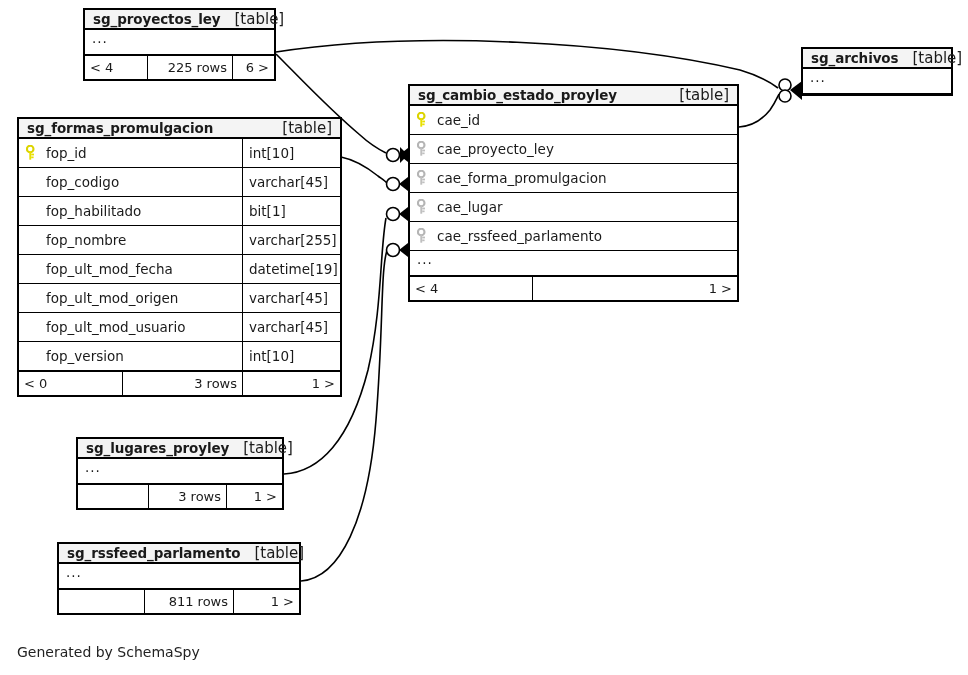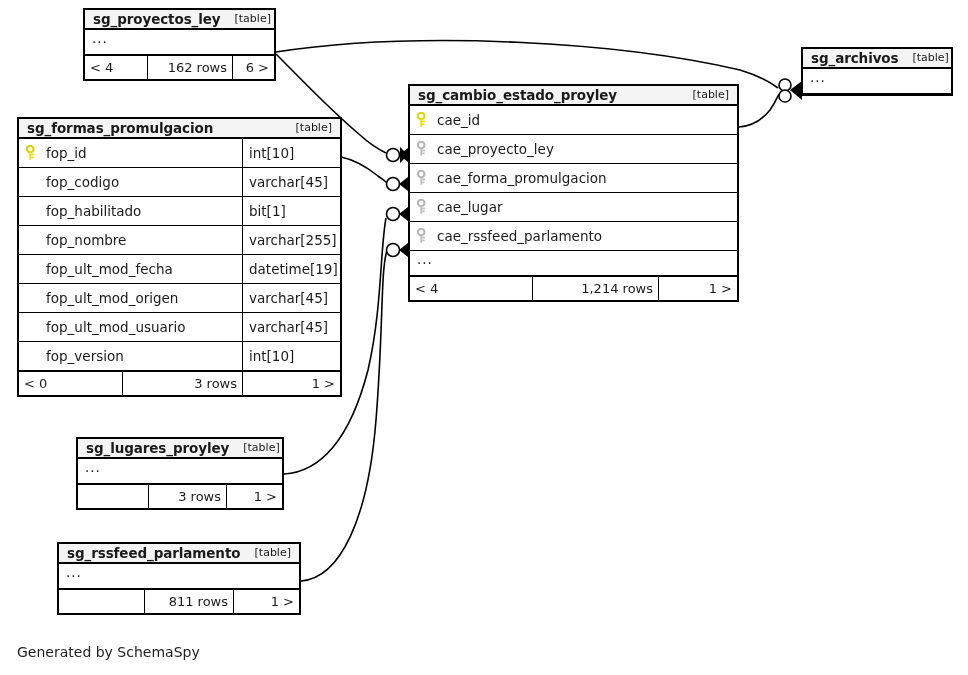--- a/index.html
+++ b/index.html
@@ -45,21 +45,21 @@
     box-sizing: border-box;
     height: 20px;
     white-space: nowrap;
   }
   .tbl-name {
     font-weight: bold;
     font-size: 13.5px;
     letter-spacing: -0.1px;
   }
   .tbl-tag {
-    font-size: 11px;
+    font-size: 15px;
     color: #1a1a1a;
     padding-left: 14px;
   }
 
   .tbl-row {
     display: flex;
     align-items: stretch;
     border-bottom: 1px solid #000000;
     height: 29px;
     box-sizing: border-box;
@@ -189,21 +189,21 @@
 <div class="table-node" id="node-proyectos-ley" style="left:83px; top:8px; width:193px;">
   <div class="tbl-header">
     <span class="tbl-name">sg_proyectos_ley</span>
     <span class="tbl-tag">[table]</span>
   </div>
   <div class="ellipsis-row">
     <span>...</span>
   </div>
   <div class="tbl-footer">
     <div class="f-cell f-left" style="width:62px;">&lt; 4</div>
-    <div class="f-cell f-mid" style="width:85px;">162 rows</div>
+    <div class="f-cell f-mid" style="width:85px;">225 rows</div>
     <div class="f-cell f-right" style="flex:1;">6 &gt;</div>
   </div>
 </div>
 
 <div class="table-node" id="node-archivos" style="left:801px; top:47px; width:152px;">
   <div class="tbl-header">
     <span class="tbl-name">sg_archivos</span>
     <span class="tbl-tag">[table]</span>
   </div>
   <div class="ellipsis-row">
@@ -285,21 +285,20 @@
       </span>
       <span>cae_rssfeed_parlamento</span>
     </div>
   </div>
 
   <div class="ellipsis-row">
     <span>...</span>
   </div>
   <div class="tbl-footer">
     <div class="f-cell f-left" style="width:122px;">&lt; 4</div>
-    <div class="f-cell f-mid" style="width:126px;">1,214 rows</div>
     <div class="f-cell f-right" style="flex:1;">1 &gt;</div>
   </div>
 </div>
 
 <div class="table-node" id="node-formas" style="left:17px; top:117px; width:325px;">
   <div class="tbl-header">
     <span class="tbl-name">sg_formas_promulgacion</span>
     <span class="tbl-tag">[table]</span>
   </div>
 

